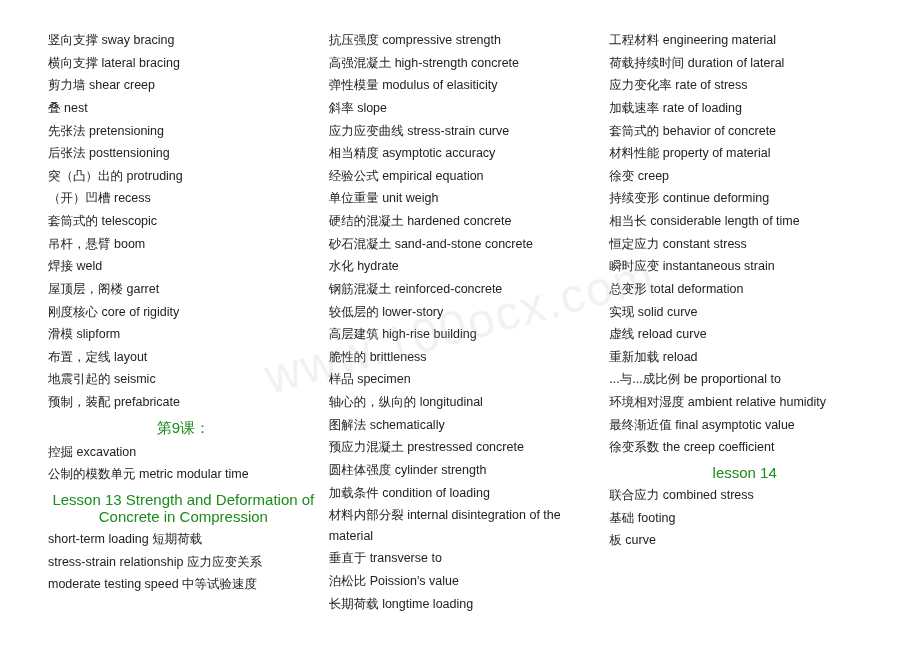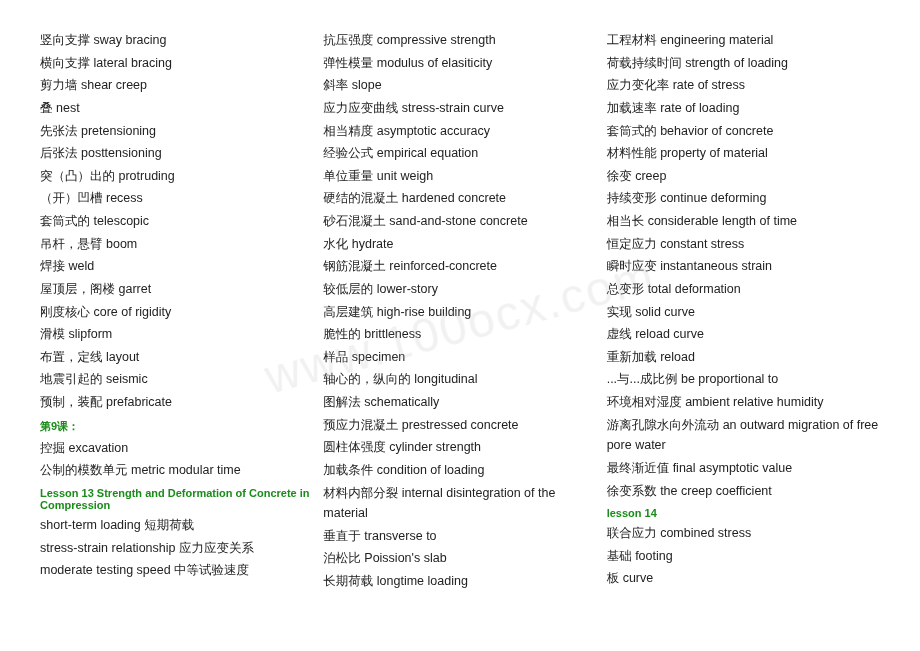--- a/index.html
+++ b/index.html
@@ -9,36 +9,38 @@
       font-size: 13px;
       color: #222;
       width: 920px;
       min-height: 651px;
       padding: 30px 40px;
     }
     .content {
       display: grid;
       grid-template-columns: 1fr 1fr 1fr;
       gap: 0 10px;
+      margin-left: 8px;
     }
     .col {
       display: flex;
       flex-direction: column;
       gap: 2px;
     }
     .entry {
       line-height: 1.65;
       font-size: 12.5px;
     }
     .section-header {
       color: #1a8c1a;
-      font-weight: bold;
+      font-weight: normal;
       margin-top: 4px;
       margin-bottom: 2px;
-      font-size: 11px;
+      font-size: 15px;
+      text-align: center;
     }
     .watermark {
       position: fixed;
       top: 50%;
       left: 50%;
       transform: translate(-50%, -50%) rotate(-15deg);
       font-size: 48px;
       color: rgba(180,180,180,0.18);
       white-space: nowrap;
       pointer-events: none;
@@ -74,20 +76,21 @@
       <div class="section-header">第9课：</div>
       <div class="entry">控掘  excavation</div>
       <div class="entry">公制的模数单元  metric modular time</div>
       <div class="section-header">Lesson 13 Strength and Deformation of Concrete in Compression</div>
       <div class="entry">short-term loading  短期荷载</div>
       <div class="entry">stress-strain relationship  应力应变关系</div>
       <div class="entry">moderate testing speed  中等试验速度</div>
     </div>
     <div class="col">
       <div class="entry">抗压强度  compressive strength</div>
+      <div class="entry">高强混凝土  high-strength concrete</div>
       <div class="entry">弹性模量  modulus of elasiticity</div>
       <div class="entry">斜率  slope</div>
       <div class="entry">应力应变曲线  stress-strain curve</div>
       <div class="entry">相当精度  asymptotic accuracy</div>
       <div class="entry">经验公式  empirical equation</div>
       <div class="entry">单位重量  unit weigh</div>
       <div class="entry">硬结的混凝土  hardened concrete</div>
       <div class="entry">砂石混凝土  sand-and-stone concrete</div>
       <div class="entry">水化  hydrate</div>
       <div class="entry">钢筋混凝土  reinforced-concrete</div>
@@ -95,42 +98,41 @@
       <div class="entry">高层建筑  high-rise building</div>
       <div class="entry">脆性的  brittleness</div>
       <div class="entry">样品  specimen</div>
       <div class="entry">轴心的，纵向的  longitudinal</div>
       <div class="entry">图解法  schematically</div>
       <div class="entry">预应力混凝土  prestressed concrete</div>
       <div class="entry">圆柱体强度  cylinder strength</div>
       <div class="entry">加载条件  condition of loading</div>
       <div class="entry">材料内部分裂  internal disintegration of the material</div>
       <div class="entry">垂直于  transverse to</div>
-      <div class="entry">泊松比  Poission's slab</div>
+      <div class="entry">泊松比  Poission's value</div>
       <div class="entry">长期荷载  longtime loading</div>
     </div>
     <div class="col">
       <div class="entry">工程材料  engineering material</div>
-      <div class="entry">荷载持续时间  strength of loading</div>
+      <div class="entry">荷载持续时间  duration of lateral</div>
       <div class="entry">应力变化率  rate of stress</div>
       <div class="entry">加载速率  rate of loading</div>
       <div class="entry">套筒式的  behavior of concrete</div>
       <div class="entry">材料性能  property of material</div>
       <div class="entry">徐变  creep</div>
       <div class="entry">持续变形  continue deforming</div>
       <div class="entry">相当长  considerable length of time</div>
       <div class="entry">恒定应力  constant stress</div>
       <div class="entry">瞬时应变  instantaneous strain</div>
       <div class="entry">总变形  total deformation</div>
       <div class="entry">实现  solid curve</div>
       <div class="entry">虚线  reload curve</div>
       <div class="entry">重新加载  reload</div>
       <div class="entry">...与...成比例  be proportional to</div>
       <div class="entry">环境相对湿度  ambient relative humidity</div>
-      <div class="entry">游离孔隙水向外流动  an outward migration of free pore water</div>
       <div class="entry">最终渐近值  final asymptotic value</div>
       <div class="entry">徐变系数  the creep coefficient</div>
       <div class="section-header">lesson 14</div>
       <div class="entry">联合应力  combined stress</div>
       <div class="entry">基础  footing</div>
       <div class="entry">板  curve</div>
     </div>
   </div>
 
 </body></html>

